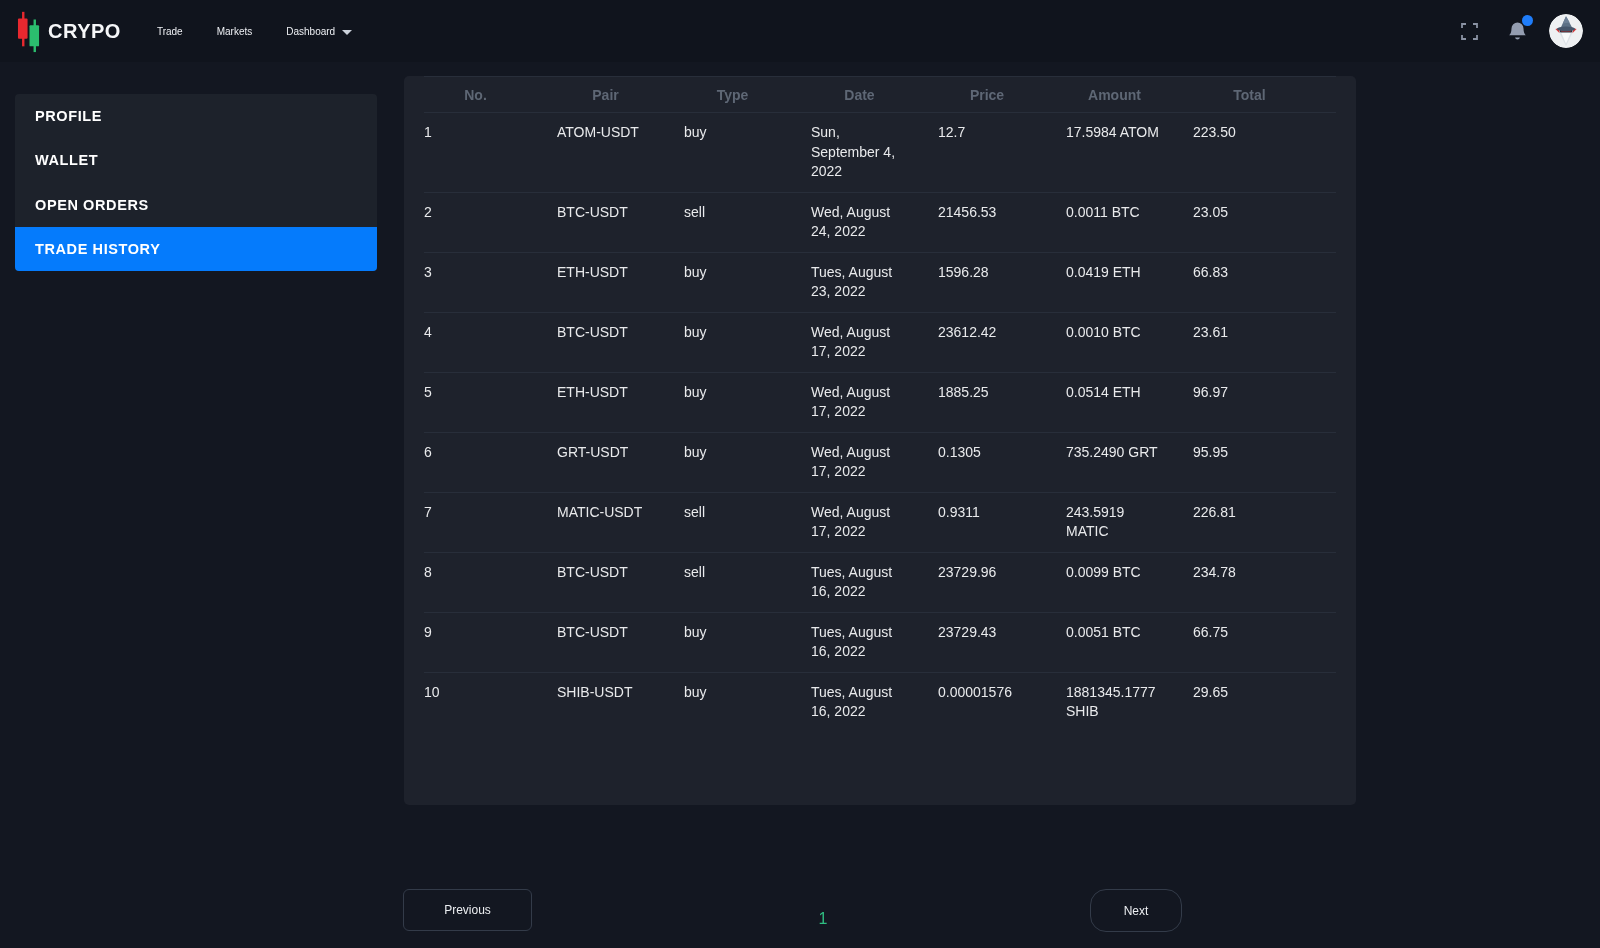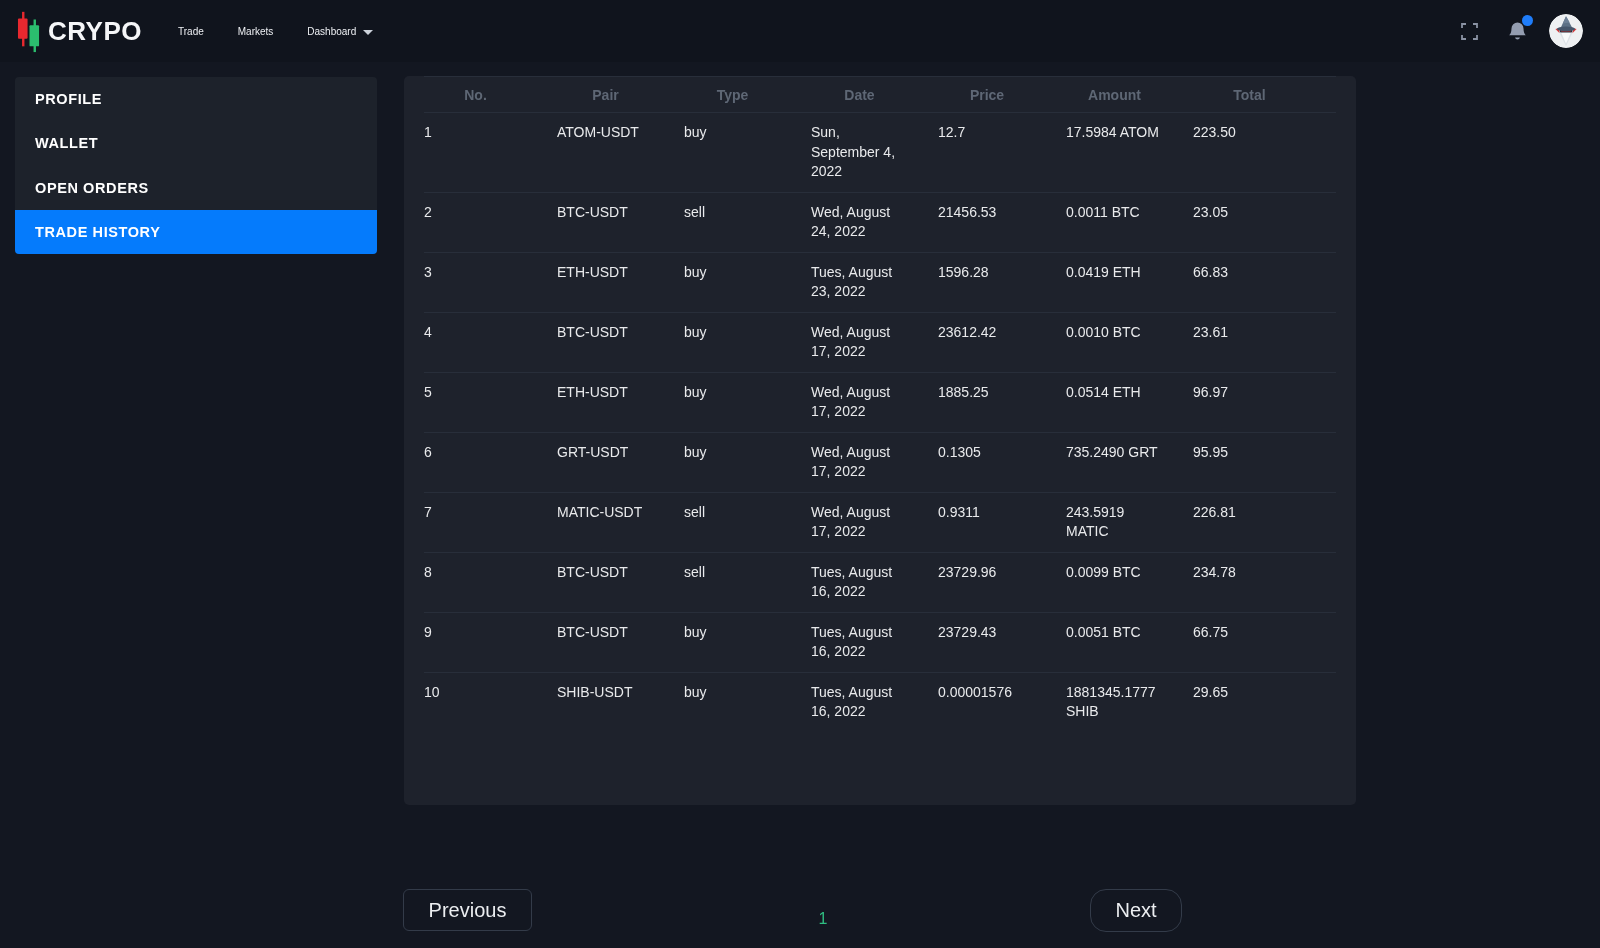--- a/index.html
+++ b/index.html
@@ -14,21 +14,21 @@
 
   
   .navbar {
     position:absolute; left:0; top:0; width:1600px; height:62px;
     background:#10141d;
     display:flex; align-items:center;
   }
   .brand { display:flex; align-items:center; margin-left:16px; }
   .brand-icon { width:26px; height:46px; display:block; }
   .brand-name {
-    color:#f5f6f8; font-size:26px; font-weight:700; letter-spacing:.5px;
+    color:#f5f6f8; font-size:20px; font-weight:700; letter-spacing:.5px;
     margin-left:6px; line-height:1;
   }
   .nav-links { display:flex; align-items:center; margin-left:36px; gap:34px; }
   .nav-link {
     color:#edeff3; font-size:10px; cursor:pointer;
     display:flex; align-items:center; gap:7px;
   }
   .caret {
     width:0; height:0; border-left:5px solid transparent; border-right:5px solid transparent;
     border-top:5px solid #ccd2db; margin-top:2px;
@@ -41,21 +41,21 @@
     position:absolute; right:-6px; top:-6px; width:11px; height:11px;
     border-radius:50%; background:var(--dot,#1f7dfa);
   }
   .avatar {
     width:34px; height:34px; border-radius:50%; overflow:hidden; cursor:pointer;
     margin-right:17px; display:block;
   }
 
   
   .sidebar {
-    position:absolute; left:15px; top:77px; width:362px;
+    position:absolute; left:15px; top:94px; width:362px;
     background:#1d222b; border-radius:4px; overflow:hidden;
   }
   .side-item {
     height:44.25px; display:flex; align-items:center; padding-left:20px;
     color:#ffffff; font-size:14.5px; font-weight:700; letter-spacing:.6px;
     cursor:pointer;
   }
   .side-item.active { background:var(--accent,#057bfc); }
 
   
@@ -89,21 +89,21 @@
   .type-buy { color:var(--buy,#2fb968); }
   .type-sell { color:var(--sell,#e0293a); }
 
   
   .pagination {
     position:absolute; left:403px; top:889px; width:779px;
     display:flex; justify-content:space-between; align-items:flex-start;
   }
   .page-btn {
     background:transparent; border:1px solid #333b49; border-radius:6px;
-    color:#eceef1; font-size:20px; font-family:"Liberation Sans", sans-serif;
+    color:#eceef1; font-size:12px; font-family:"Liberation Sans", sans-serif;
     cursor:pointer; height:42px;
   }
   .prev-btn { width:129px; }
   .next-btn { width:92px; height:43px;border-radius:16px; }
   .page-num {
     color:var(--page-active,#2fbd82); font-size:16px; margin-top:21px;
     transform:translateX(12px); cursor:pointer;
   }
 </style>
 </head>

